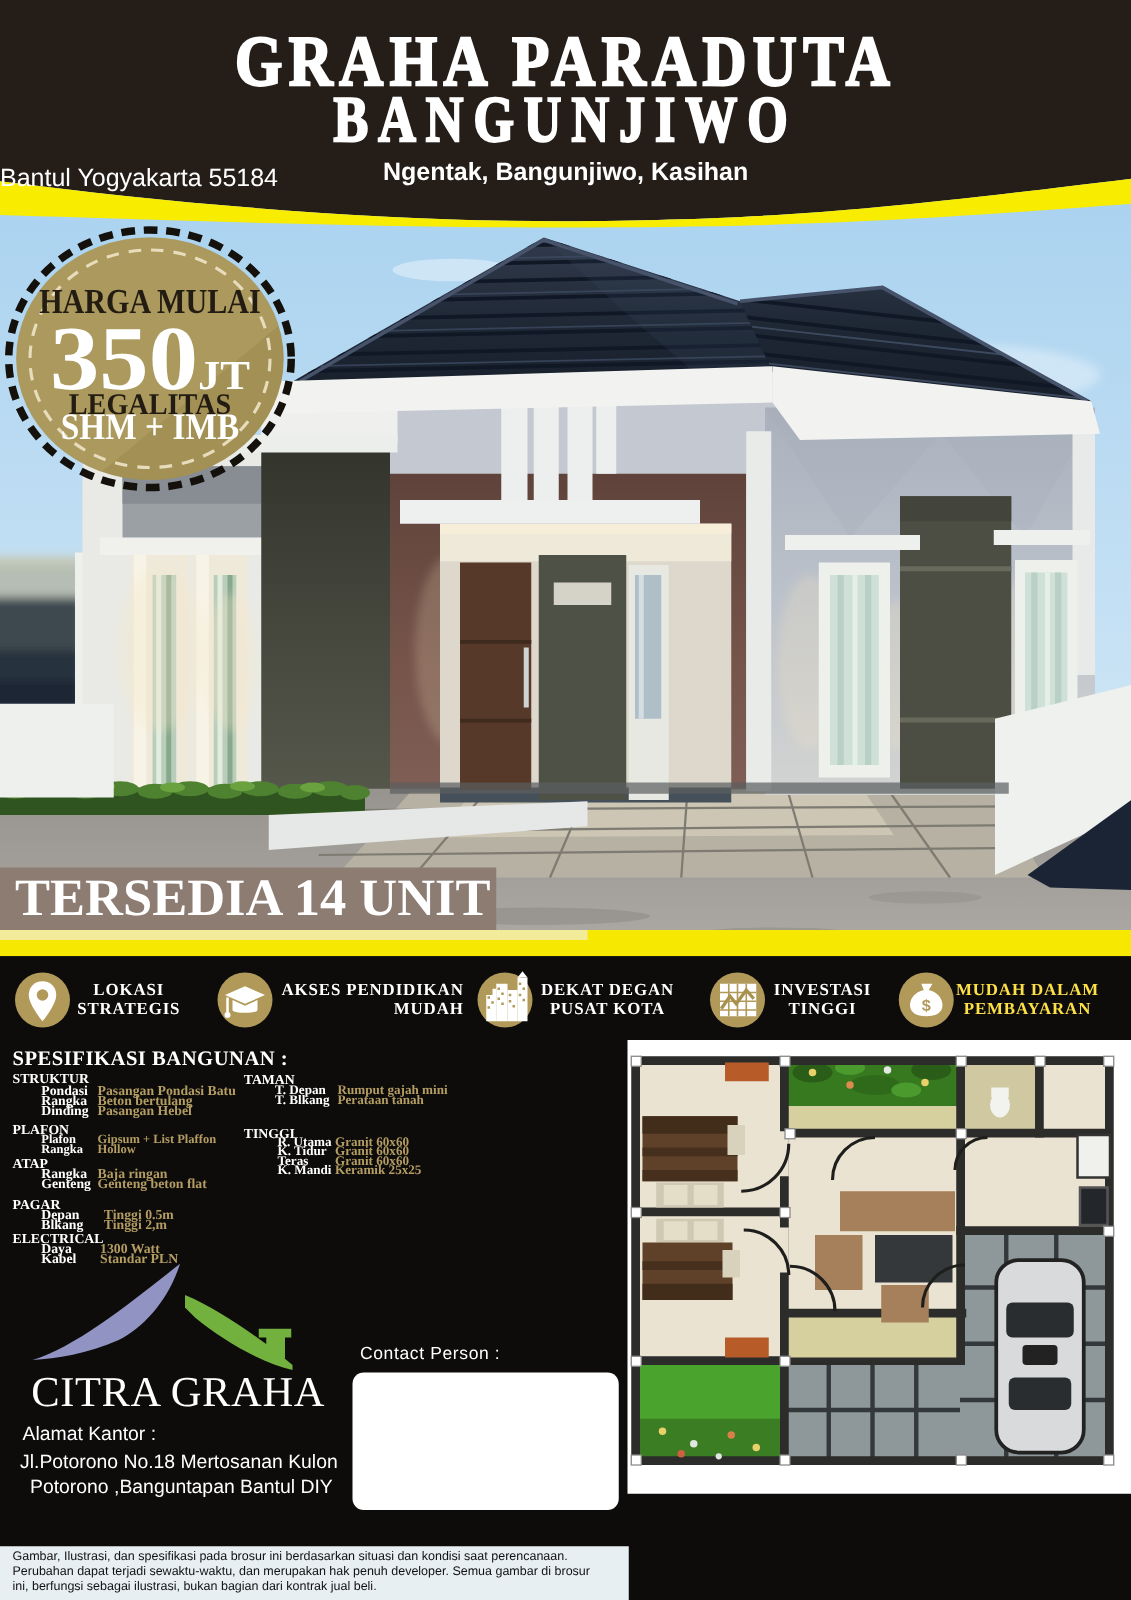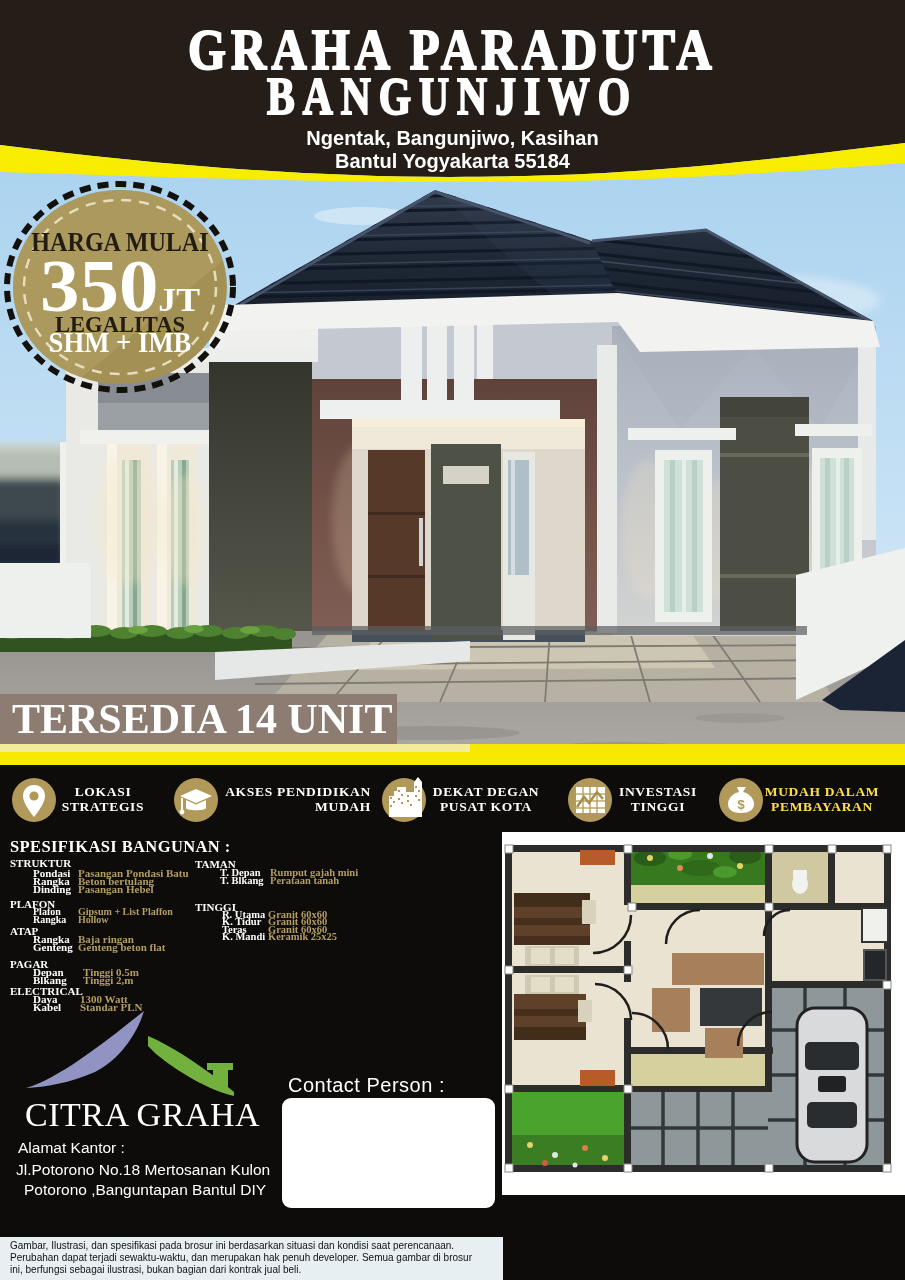--- a/index.html
+++ b/index.html
@@ -293,21 +293,21 @@
 
 <svg class="abs" style="left:0;top:0" width="905" height="200" viewBox="0 0 905 200">
   <path d="M0,0 H905 V143 C700,168 620,176 450,177 C300,177 140,163 0,145 Z" fill="#241d18"></path>
   <path d="M0,145 C140,163 300,177 450,177 C620,176 700,168 905,143 L905,163 C700,179 600,182 450,182 C300,182 130,176 0,172 Z" fill="#f8ec00"></path>
 </svg>
 
 <div class="abs serif" style="left:0;top:17px;width:905px;text-align:center;color:#fff;font-weight:bold;font-size:57px;letter-spacing:6px;-webkit-text-stroke:2px #fff;transform:scaleX(0.855)">GRAHA PARADUTA</div>
 <div class="abs serif" style="left:0;top:67px;width:905px;text-align:center;color:#fff;font-weight:bold;font-size:52px;letter-spacing:10px;-webkit-text-stroke:2px #fff;transform:scaleX(0.80)">BANGUNJIWO</div>
 
 <div class="abs" style="left:0;top:127px;width:905px;text-align:center;color:#fff;font-weight:bold;font-size:20px">Ngentak, Bangunjiwo, Kasihan</div>
-<div class="abs" style="left:0;top:150px;width:905px;text-align:center;color:#fff;font-weight:bold;font-size:20px">Bantul Yogyakarta 55184</div>
+<div class="abs" style="left:0;top:132px;width:905px;color:#fff;font-weight:normal;font-size:20px">Bantul Yogyakarta 55184</div>
 
 <div class="abs serif" style="left:0px;top:228px;width:240px;text-align:center;color:#231c12;font-weight:bold;font-size:28px;line-height:28px;white-space:nowrap;transform:scaleX(0.86)">HARGA MULAI</div>
 <div class="abs serif" style="left:0px;top:250px;width:240px;text-align:center;color:#fff;font-weight:bold;font-size:73px;line-height:73px;white-space:nowrap;transform:scaleX(1.08)">350<span style="font-size:33px">JT</span></div>
 <div class="abs serif" style="left:0px;top:312px;width:240px;text-align:center;color:#231c12;font-weight:bold;font-size:24px;line-height:24px;white-space:nowrap;transform:scaleX(0.94)">LEGALITAS</div>
 <div class="abs serif" style="left:0px;top:327px;width:240px;text-align:center;color:#fff;font-weight:bold;font-size:30px;line-height:30px;white-space:nowrap;transform:scaleX(0.89)">SHM + IMB</div>
 
 
 <div class="abs serif" style="left:0;top:694px;width:397px;height:51px;background:#8c7c72;color:#fff;font-weight:bold;font-size:42px;letter-spacing:0px;line-height:50px;padding-left:12px;box-sizing:border-box">TERSEDIA 14 UNIT</div>
 
 <div class="abs" style="left:0;top:744px;width:905px;height:21px;background:#f6e800"></div>
@@ -407,21 +407,21 @@
 
 <svg class="abs" style="left:0;top:1000px" width="280" height="110" viewBox="0 1000 280 110">
   <path d="M26,1088 C60,1078 105,1042 144,1011 C135,1040 115,1062 95,1072 C70,1083 45,1087 26,1088 Z" fill="#9193c3"></path>
   <path d="M148,1036 C172,1046 198,1064 222,1082 L234,1092 L234,1096 C208,1090 178,1072 156,1054 L148,1046 Z" fill="#72b13e"></path>
   <path d="M207,1063 L233,1063 L233,1070 L228,1070 L228,1087 L213,1081 L213,1070 L207,1070 Z" fill="#72b13e"></path>
 </svg>
 <div class="abs serif" style="left:25px;top:1096px;color:#fff;font-size:34px;letter-spacing:0.5px;white-space:nowrap">CITRA GRAHA</div>
 <div class="abs" style="left:18px;top:1139px;color:#fff;font-size:15.5px">Alamat Kantor :</div>
 <div class="abs" style="left:16px;top:1160px;width:300px;color:#fff;font-size:15.5px;line-height:19.5px;white-space:nowrap">Jl.Potorono No.18 Mertosanan Kulon<br><span style="padding-left:8px">Potorono ,Banguntapan Bantul DIY</span></div>
 
-<div class="abs" style="left:288px;top:1074px;color:#fff;font-size:20px;letter-spacing:0.5px">Contact Person :</div>
+<div class="abs" style="left:288px;top:1074px;color:#fff;font-size:14px;letter-spacing:0.5px">Contact Person :</div>
 
 <div class="abs" style="left:282px;top:1098px;width:213px;height:110px;background:#fff;border-radius:9px"></div>
 
 <div class="abs" style="left:502px;top:832px;width:403px;height:363px;background:#fff"></div>
 
 <svg class="abs" style="left:502px;top:832px" width="403" height="363" viewBox="0 0 403 363">
   <g transform="translate(-502,-832)">
 
     <rect x="511" y="849" width="117" height="122" fill="#eae3d1"></rect>
 

